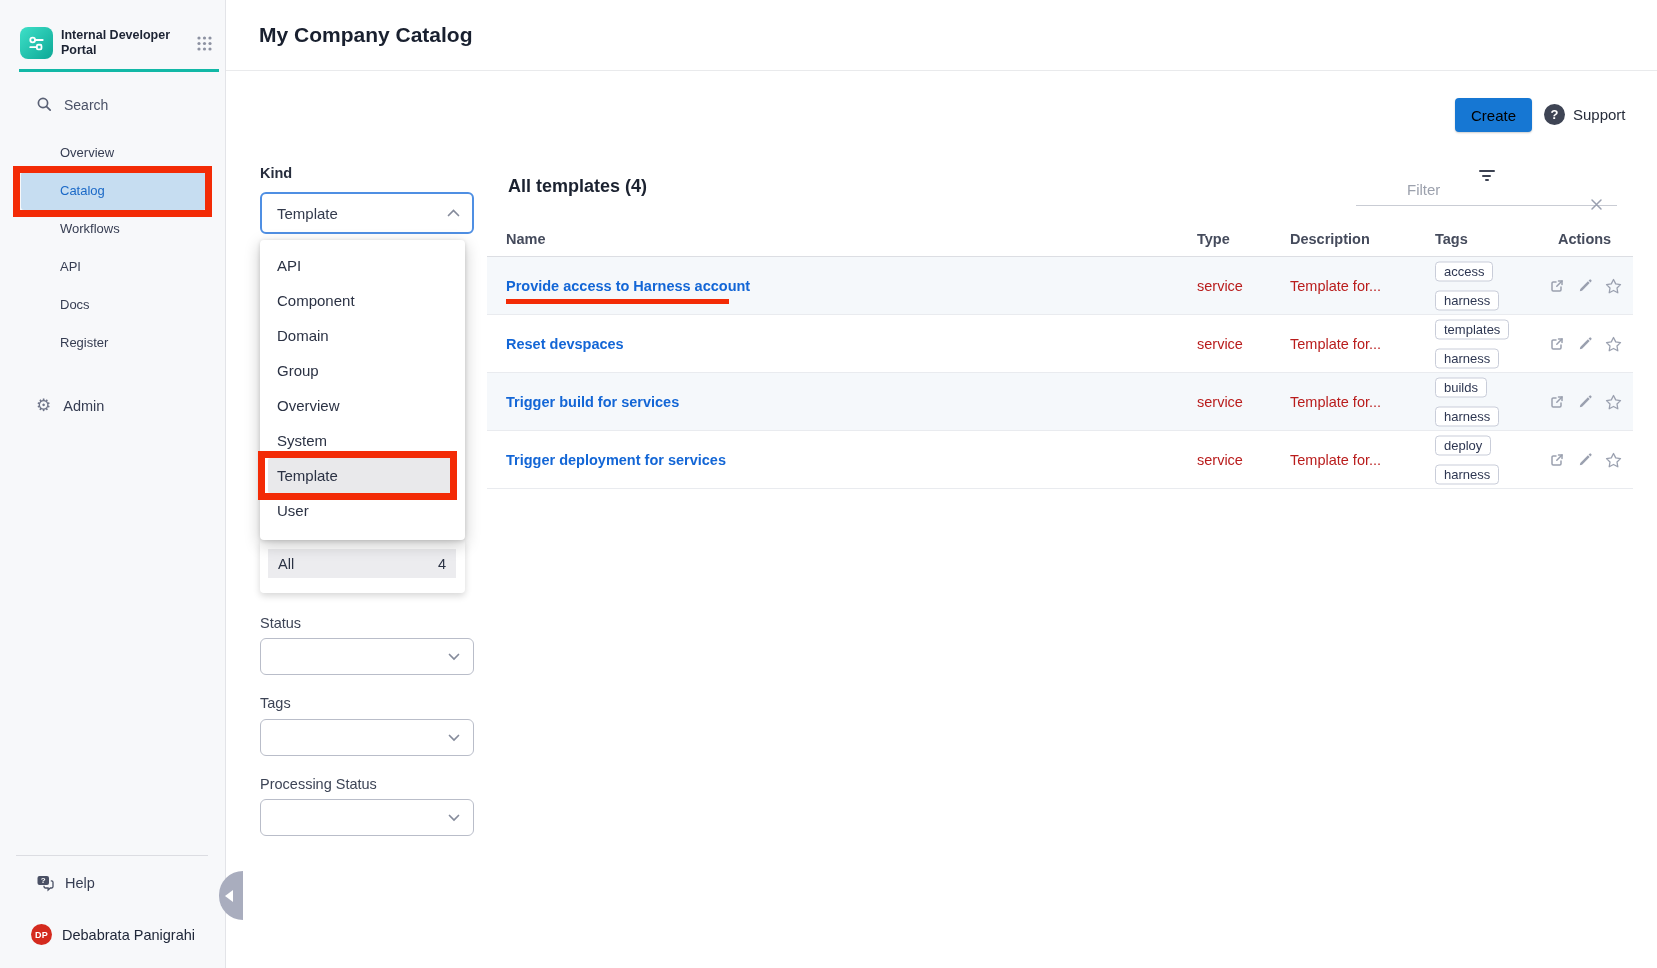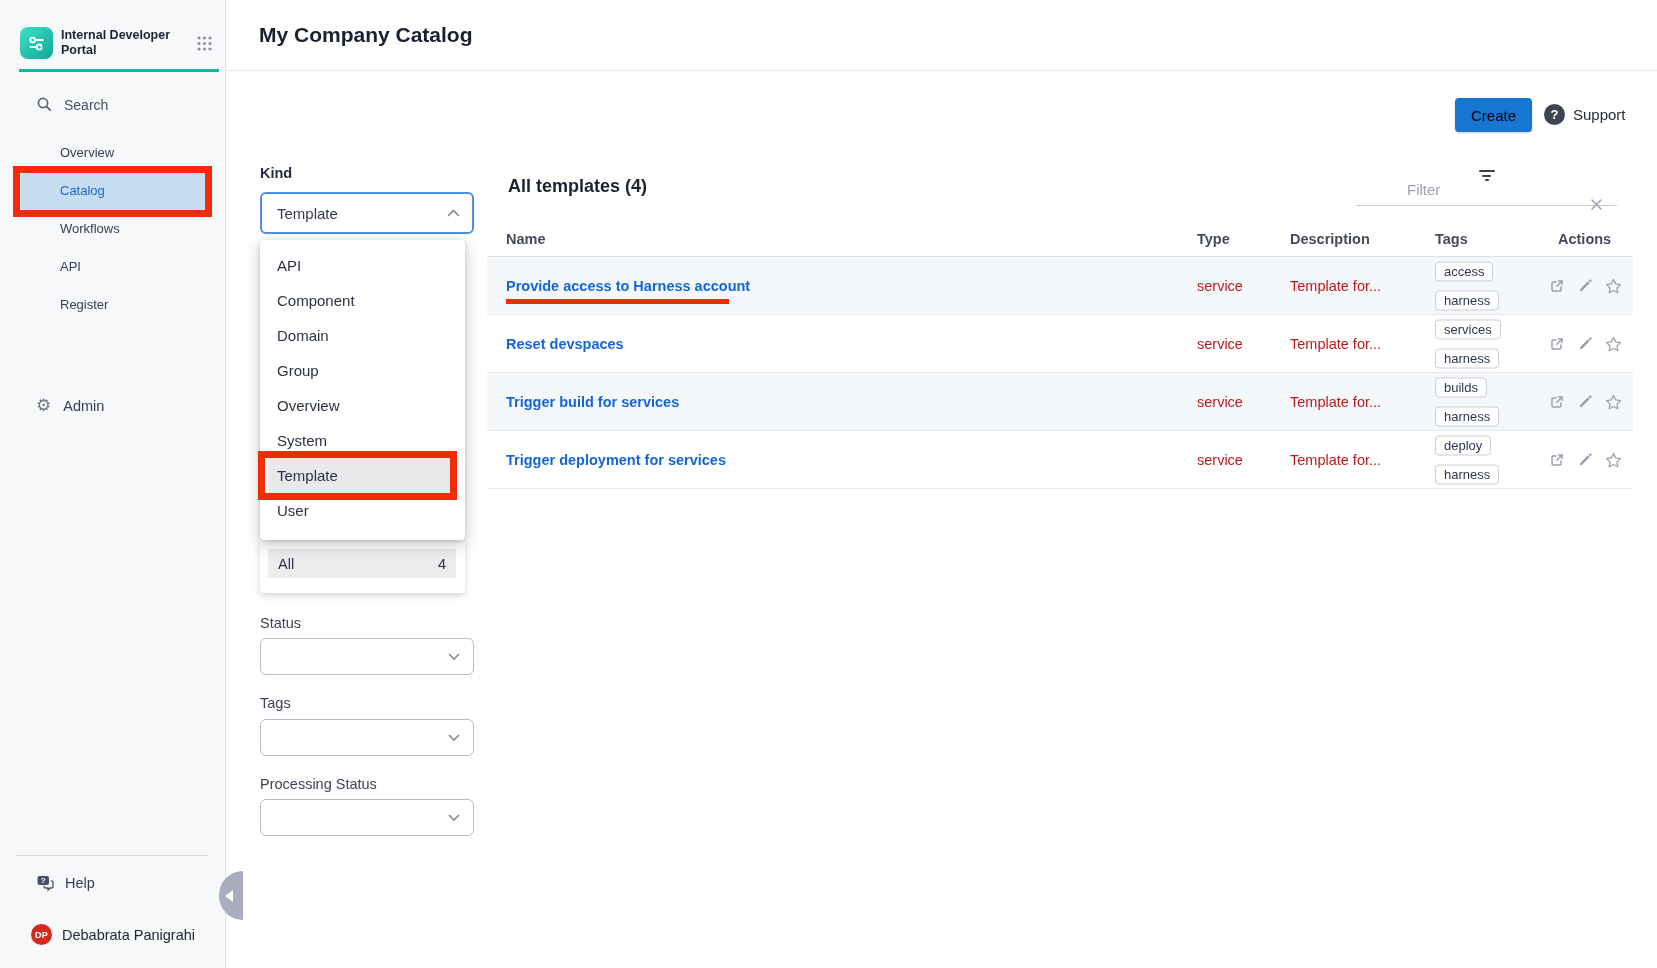--- a/index.html
+++ b/index.html
@@ -127,20 +127,21 @@
         <path d="M10.6 10.6 14.2 14.2" stroke="#5a6175" stroke-width="1.7" stroke-linecap="round"></path>
       </svg>
       <span class="search-label">Search</span>
     </div>
 
     <nav class="nav" id="nav-list">
         <div class="nav-item"><span class="nav-label">Overview</span></div>
         <div class="nav-item active"><span class="nav-label">Catalog</span><div class="annotation-border"></div></div>
         <div class="nav-item"><span class="nav-label">Workflows</span></div>
         <div class="nav-item"><span class="nav-label">API</span></div>
+        <div class="nav-item"><span class="nav-label">Docs</span></div>
         <div class="nav-item"><span class="nav-label">Register</span></div>
       </nav>
 
     <div class="admin-item">
       <span class="gear-icon">⚙</span>
       <span class="admin-label">Admin</span>
     </div>
 
     <div class="sidebar-divider"></div>
 
@@ -285,21 +286,21 @@
     <div class="cell-name">
       <span class="row-name">Reset devspaces</span>
     </div>
     <div class="cell-type">
               <span class="row-type">service</span>
             </div>
     <div class="cell-desc">
               <span class="row-desc">Template for...</span>
             </div>
     <div class="cell-tags">
-              <span class="chip">services</span>
+              <span class="chip">templates</span>
               <span class="chip">harness</span>
             </div>
     <div class="cell-actions">
       <svg width="16" height="16" viewBox="0 0 16 16" fill="none" stroke="#9aa0af" stroke-width="1.5" stroke-linecap="round">
         <path d="M7 4 H4.2 A1.2 1.2 0 0 0 3 5.2 V11.8 A1.2 1.2 0 0 0 4.2 13 H10.8 A1.2 1.2 0 0 0 12 11.8 V9"></path>
         <path d="M9.5 3 H13 V6.5"></path>
         <path d="M13 3 L7.8 8.2"></path>
       </svg>
       <svg width="16" height="16" viewBox="0 0 16 16" fill="#9aa0af">
         <path d="M2.8 13.2 L3.3 10.9 10.9 3.3 12.7 5.1 5.1 12.7 Z"></path>

